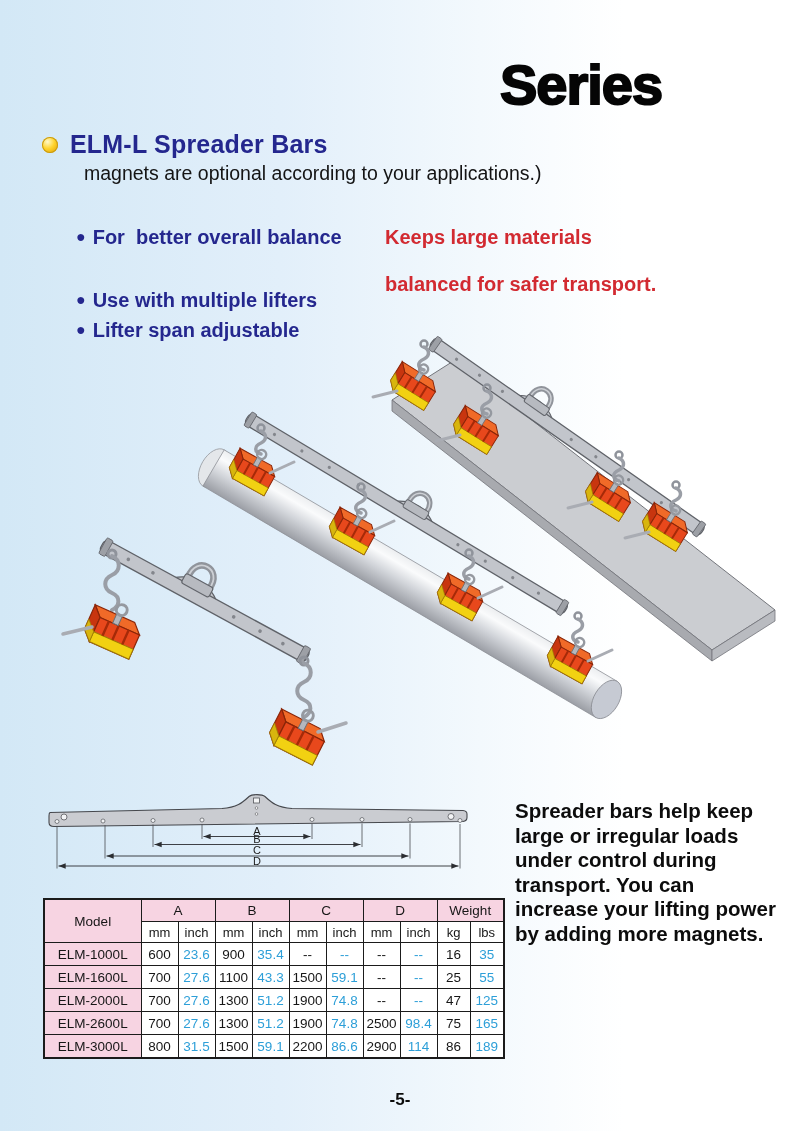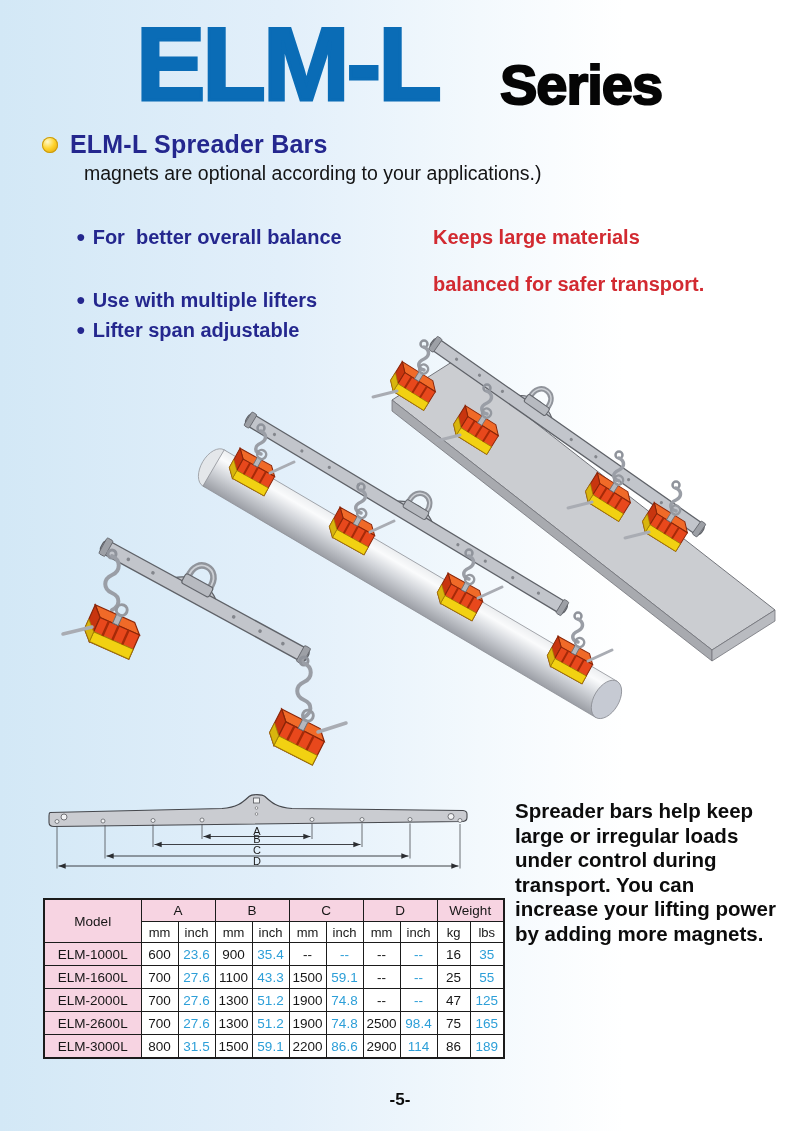--- a/index.html
+++ b/index.html
@@ -32,21 +32,21 @@
     position:absolute;left:84px;top:161px;width:660px;
     font-size:19.5px;line-height:25px;color:#141414;
   }
   .feature{
     position:absolute;left:76px;font-size:20px;font-weight:bold;color:#24278e;
     white-space:pre;
   }
   .feature .dot{font-size:16px;vertical-align:2px;margin-right:7px;}
   .f1{top:226px}.f2{top:289px}.f3{top:319px}
   .highlight{
-    position:absolute;left:385px;font-size:20px;font-weight:bold;color:#d22a31;white-space:pre;margin-left:48px;
+    position:absolute;left:385px;font-size:20px;font-weight:bold;color:#d22a31;white-space:pre;
   }
   .h1p{top:226px}.h2p{top:273px}
   .illustration{position:absolute;left:0;top:330px;}
   .dim-diagram{position:absolute;left:30px;top:782px;}
   .description{
     position:absolute;left:515px;top:799px;width:285px;
     font-size:20.5px;line-height:24.6px;font-weight:bold;color:#0c0c0c;
   }
   table.spec{
     position:absolute;left:43px;top:898px;border-collapse:collapse;
@@ -65,21 +65,20 @@
   .page-number{
     position:absolute;left:0;top:1090px;width:800px;text-align:center;
     font-size:17px;font-weight:bold;color:#0b0b0b;
   }
 </style>
 </head>
 <body>
 
 <div class="page">
 
-  <div class="title-main">ELM-L</div>
   <div class="title-suffix">Series</div>
 
   <div class="sec-bullet"></div>
   <div class="sec-heading">ELM-L Spreader Bars</div>
   <div class="sec-subtext">
     <div>magnets are optional according to your applications.)</div>
   </div>
 
   <div class="feature f1"><span class="dot">●</span><span>For  better overall balance</span></div>
   <div class="feature f2"><span class="dot">●</span><span>Use with multiple lifters</span></div>

